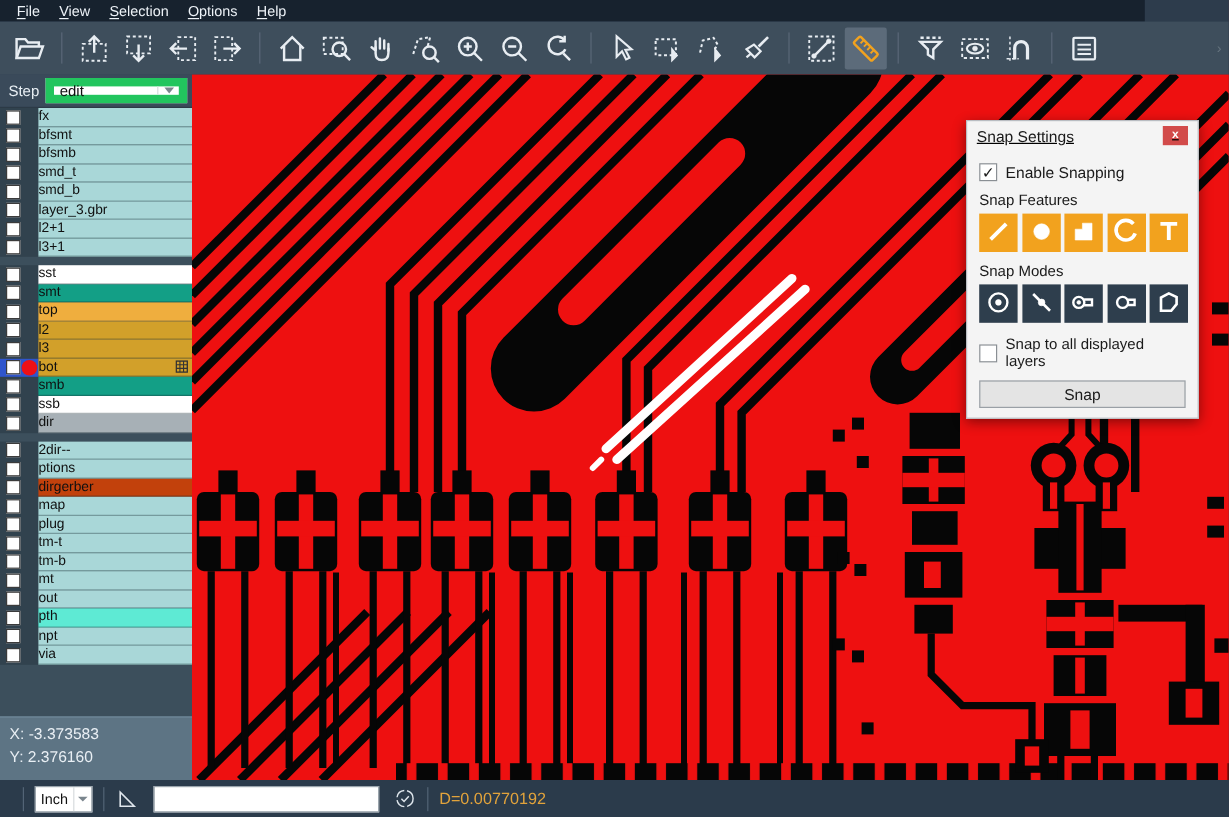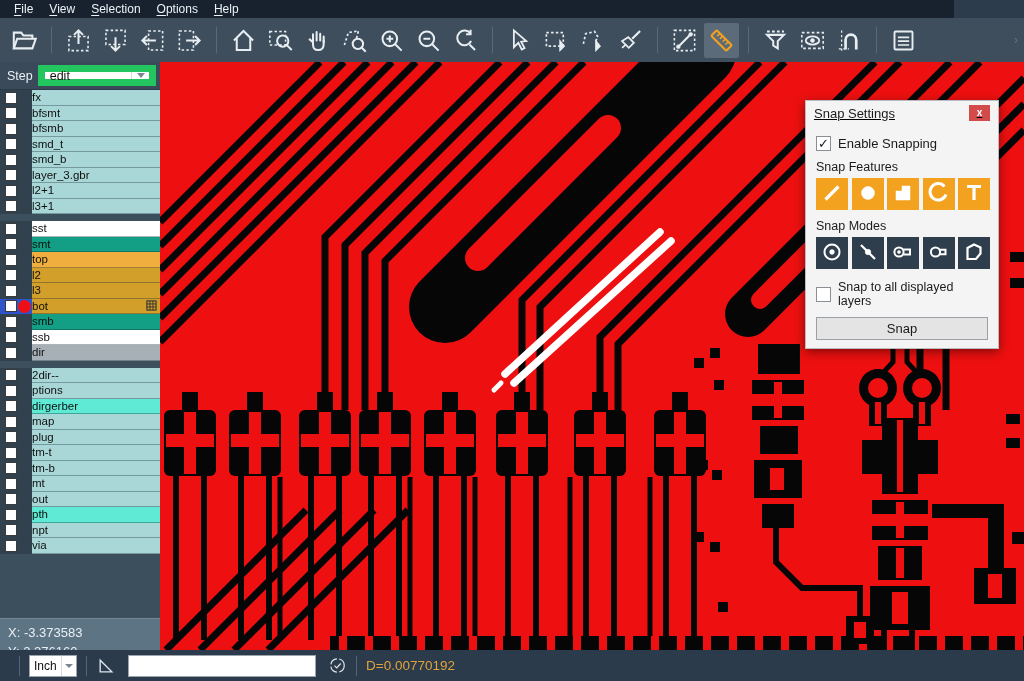--- a/index.html
+++ b/index.html
@@ -37,21 +37,21 @@
   .layer-list{background:#31424E;}
   .lrow{display:flex;align-items:stretch;height:15.5px;}
   .cbwrap{width:32px;display:flex;align-items:center;padding-left:5px;position:relative;flex:none;}
   .cb{width:12px;height:12px;background:#FFF;border:1.5px solid #3B3B3B;display:block;}
   .cbwrap.sel{background:#2F55CC;}
   .dot{position:absolute;left:18px;top:1px;width:13px;height:13px;border-radius:50%;background:#EE1016;}
   .lname{flex:1;display:flex;align-items:center;font-size:11.5px;color:#101010;
     padding-left:0;border-bottom:1px solid rgba(20,40,50,.35);position:relative;}
   .lname .grid-ic{position:absolute;right:3px;top:1.5px;}
   .lsep{height:7px;background:#3C4F5C;}
-  .coords{position:absolute;left:0;bottom:0;width:160px;height:32px;background:#5D7484;
+  .coords{position:absolute;left:0;bottom:0;width:160px;height:53px;background:#5D7484;
     border-top:1px solid #70899A;color:#E9EFF4;font-size:13px;padding:4px 8px;line-height:19px;}
 
   
   .canvas{position:absolute;left:160px;top:62px;width:864px;height:588px;z-index:10;background:var(--cu,#EE1010);}
 
   
   .dialog{position:absolute;left:805px;top:100px;width:194px;background:#F4F4F4;z-index:40;
     border:1px solid #B9BDC2;box-shadow:0 3px 10px rgba(0,0,0,.45);}
   .dlg-title{height:24px;display:flex;align-items:center;padding:0 8px;text-decoration:underline;}
   .dlg-title .t{font-size:13px;color:#1A1A1A;flex:1;}
@@ -419,21 +419,21 @@
       <div class="lrow">
         <div class="cbwrap">
           <span class="cb"></span>
         </div>
         <div class="lname" style="background: rgb(169, 215, 216);">ptions</div>
       </div>
       <div class="lrow">
         <div class="cbwrap">
           <span class="cb"></span>
         </div>
-        <div class="lname" style="background: #5eead4;">dirgerber</div>
+        <div class="lname" style="background: #c2410c;">dirgerber</div>
       </div>
       <div class="lrow">
         <div class="cbwrap">
           <span class="cb"></span>
         </div>
         <div class="lname" style="background: rgb(169, 215, 216);">map</div>
       </div>
       <div class="lrow">
         <div class="cbwrap">
           <span class="cb"></span>

